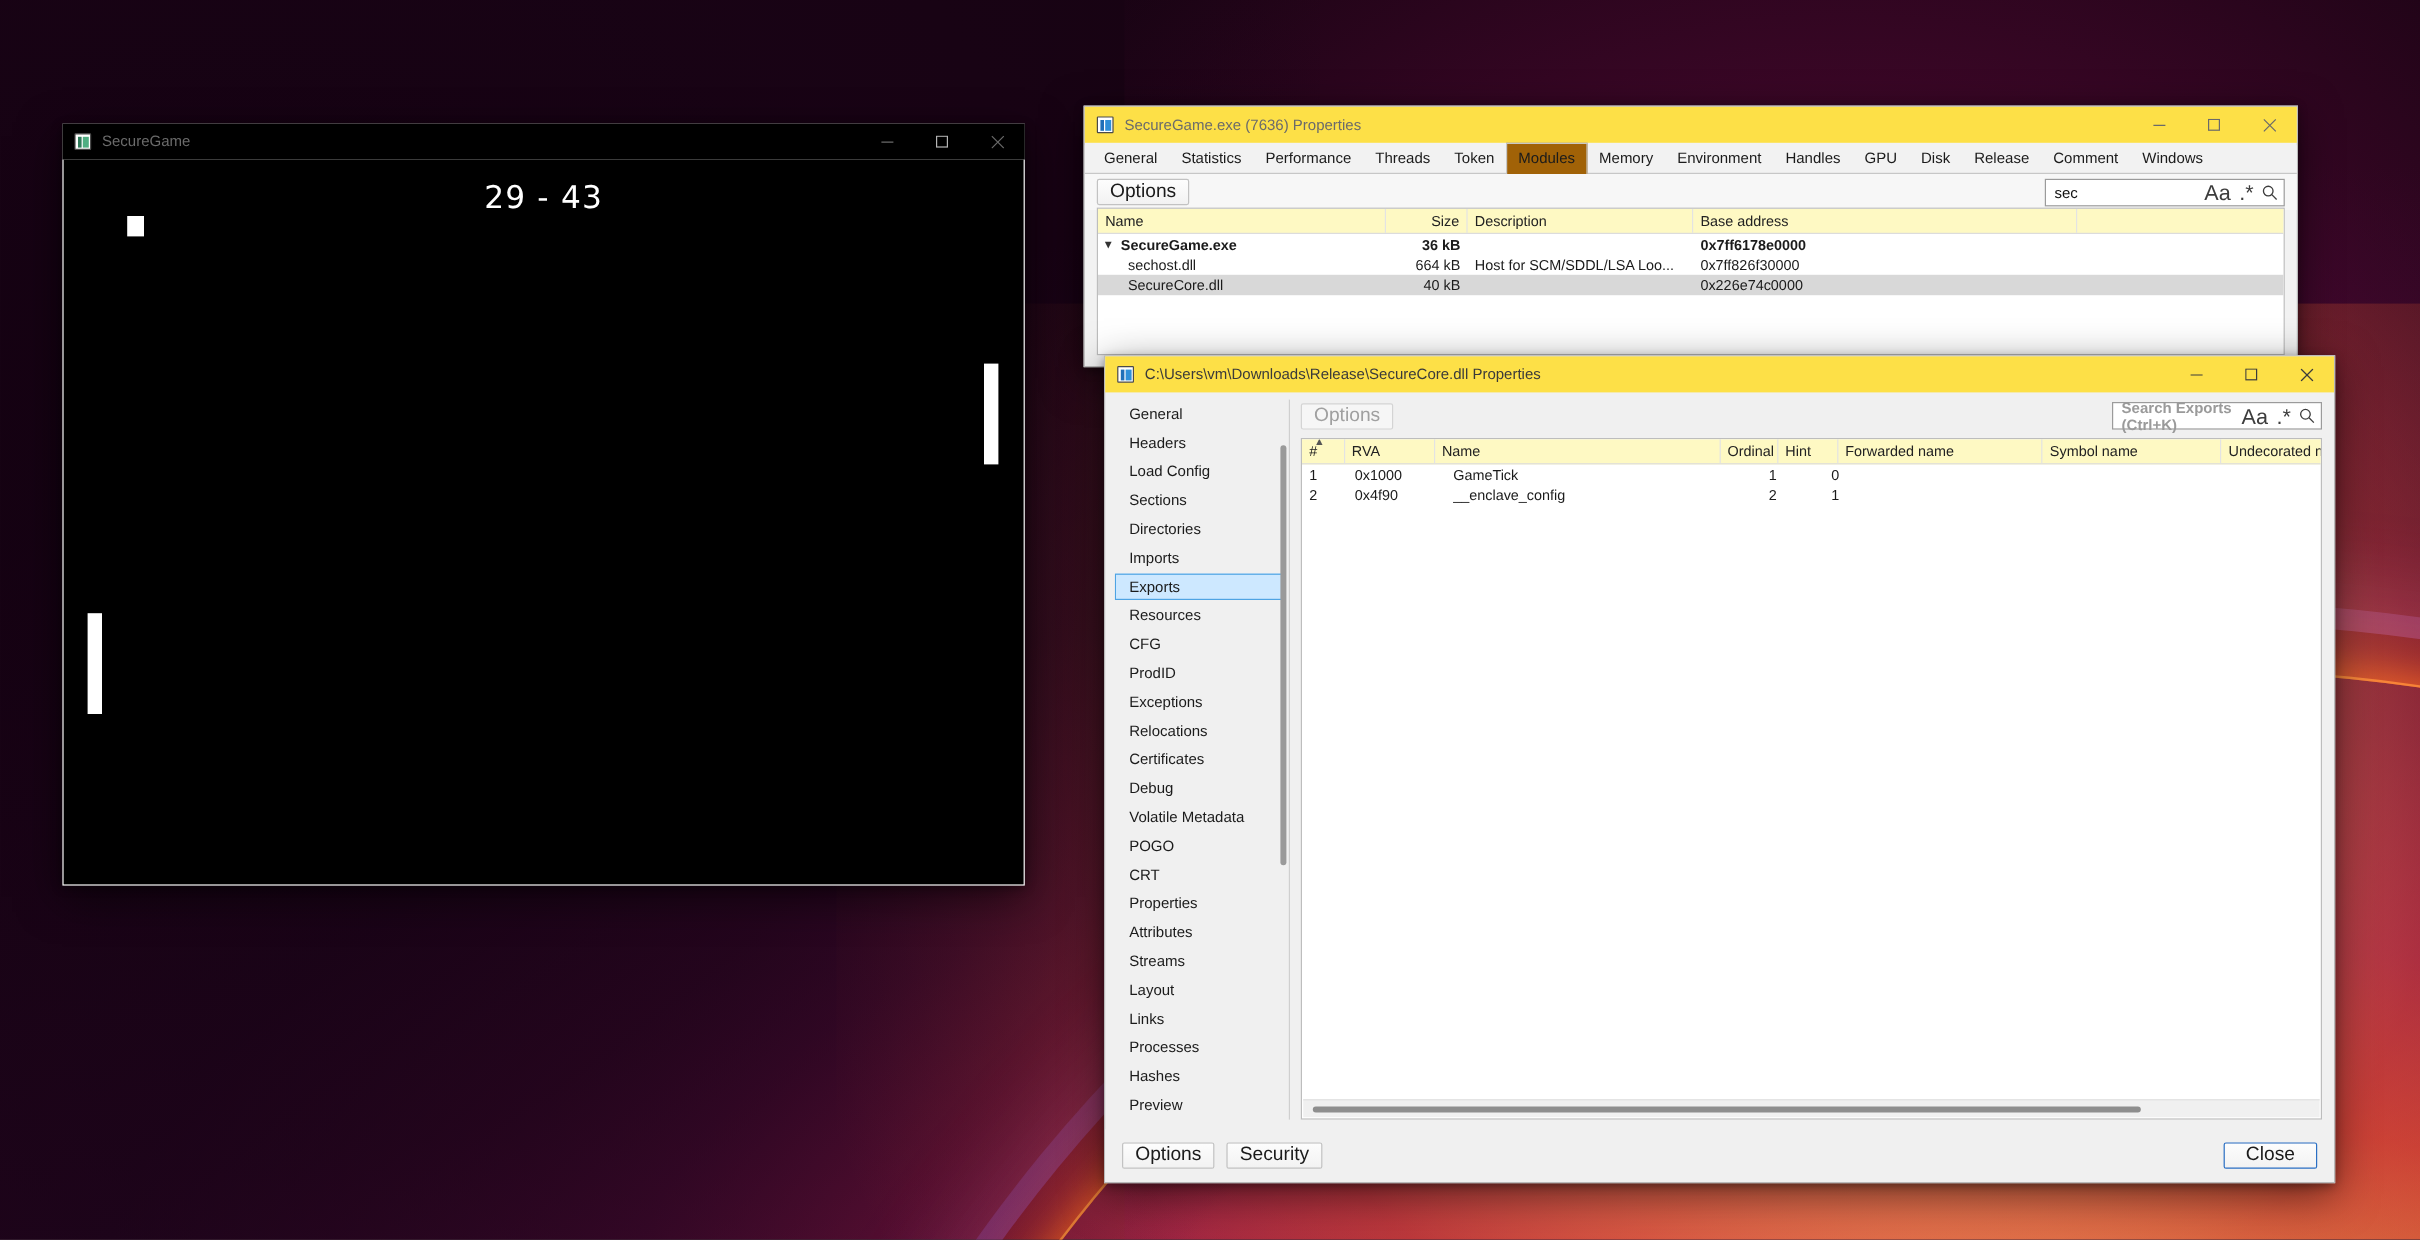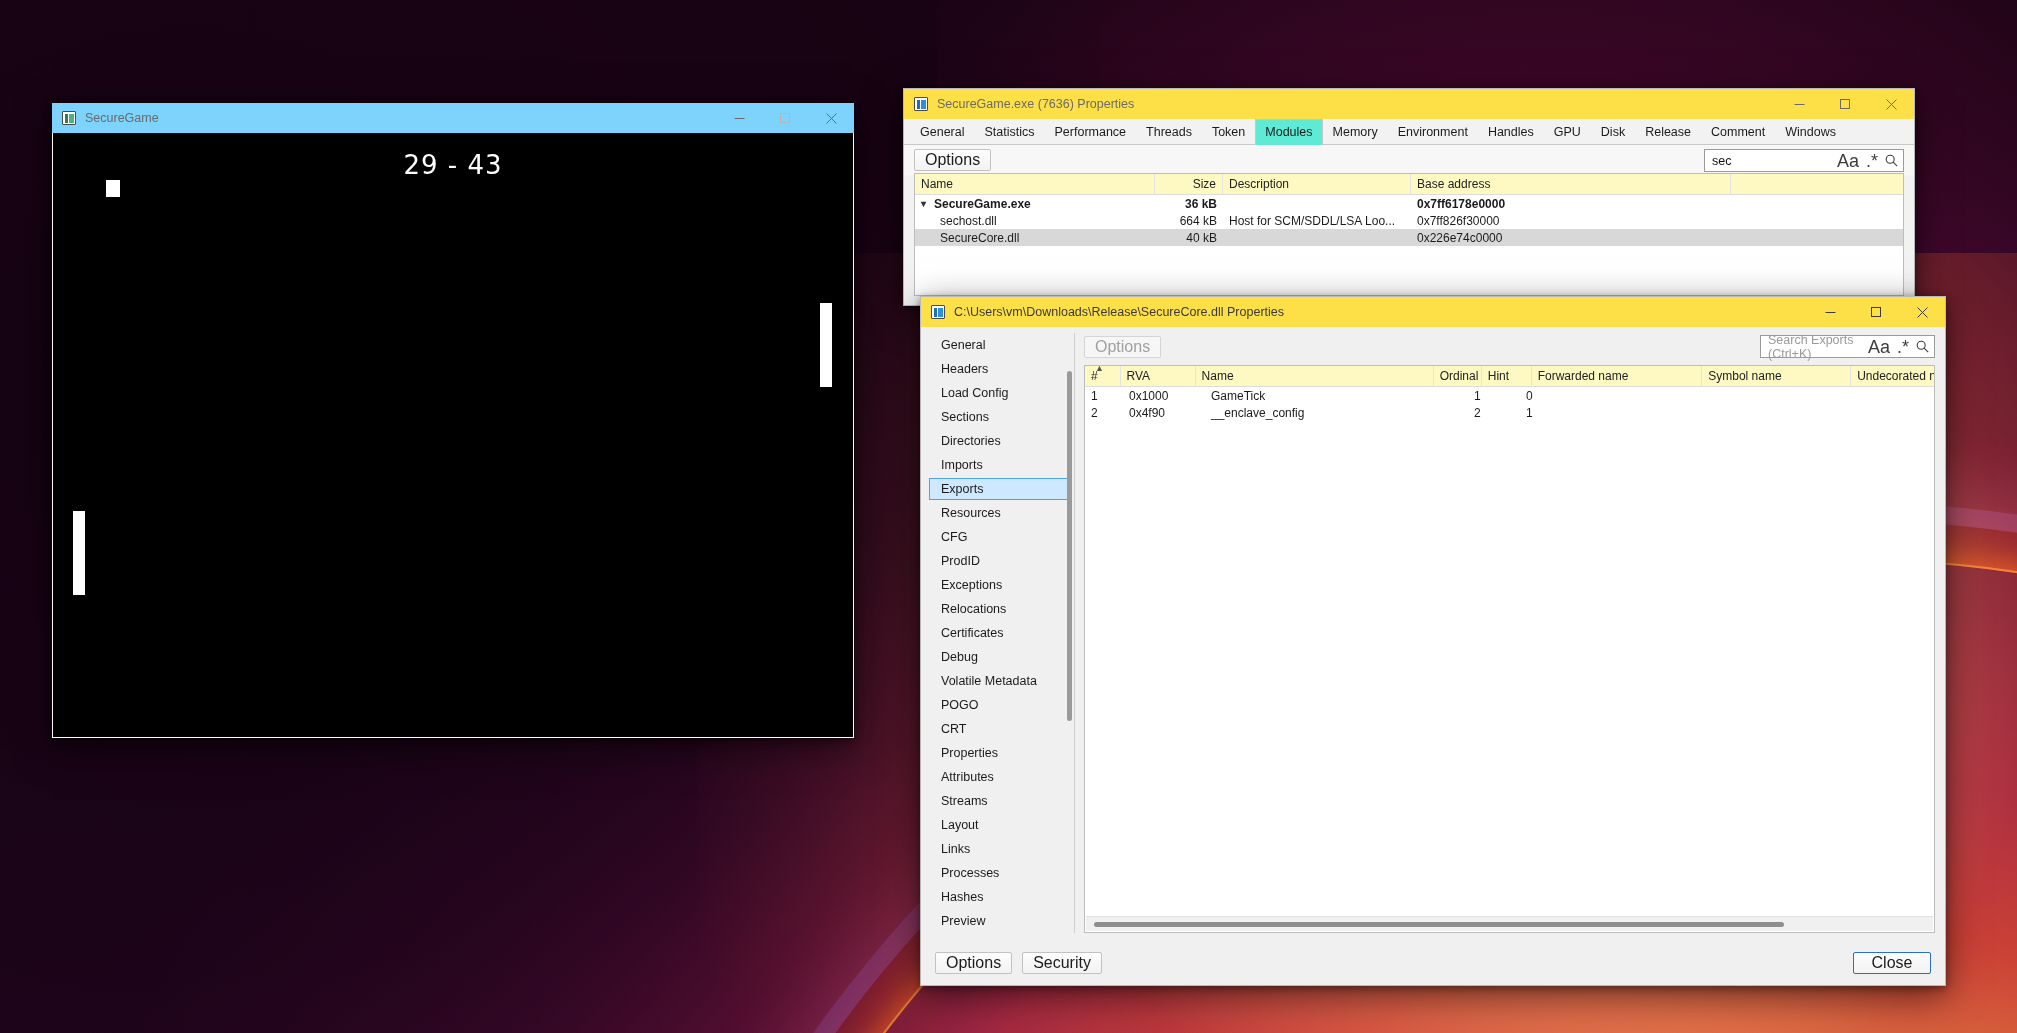--- a/index.html
+++ b/index.html
@@ -69,21 +69,21 @@
     box-shadow: 0 10px 34px rgba(0,0,0,.55), 0 2px 8px rgba(0,0,0,.40);
     font-size: 12px;
     color: #1b1b1b;
   }
   .titlebar {
     height: 30px;
     display: flex; align-items: center;
     background: #fde047;
     user-select: none;
   }
-  .titlebar.inactive { background: #7dd3fc; }
+  .titlebar.inactive { background: #000000; }
   .title-icon {
     width: 16px; height: 16px; margin-left: 9px; margin-right: 8px;
     flex: 0 0 auto;
     position: relative;
   }
   .title-icon .ic-outer {
     position: absolute; inset: 1px;
     border: 1.5px solid #4a4a4a; background: #fff; border-radius: 1px;
   }
   .title-icon .ic-bar {
@@ -151,21 +151,21 @@
   .tab {
     padding: 3px 9px 4px 9px;
     font-size: 12.5px;
     color: #1b1b1b;
     border: 1px solid transparent;
     border-bottom: none;
     line-height: 15px;
     white-space: nowrap;
   }
   .tab.selected {
-    background: #5eead4;
+    background: #a16207;
     border-color: #c7c7c7;
     position: relative; top: 1px;
     padding-top: 5px; padding-bottom: 5px;
   }
   .toolrow {
     height: 30px; display: flex; align-items: center;
     padding-left: 10px; gap: 8px;
     background: #f7f7f7;
     position: relative;
   }
@@ -184,21 +184,21 @@
   .searchbox {
     position: absolute;
     height: 23px;
     background: #fff;
     border: 1px solid #9b9b9b;
     display: flex; align-items: center;
     padding: 0 5px 0 7px;
     font-size: 12.5px;
   }
   .searchbox .sval { flex: 1 1 auto; color: #111; }
-  .searchbox .sval.placeholder { color: #9a9a9a; }
+  .searchbox .sval.placeholder { color: #9a9a9a; font-weight: bold; }
   .search-icons { display: flex; align-items: center; gap: 7px; color: #3d3d3d; }
   .search-icons span { font-size: 18px; line-height: 1; }
 
   
   .tbl-wrap {
     position: absolute;
     background: #fff;
     border: 1px solid #bdbdbd;
     overflow: hidden;
   }

